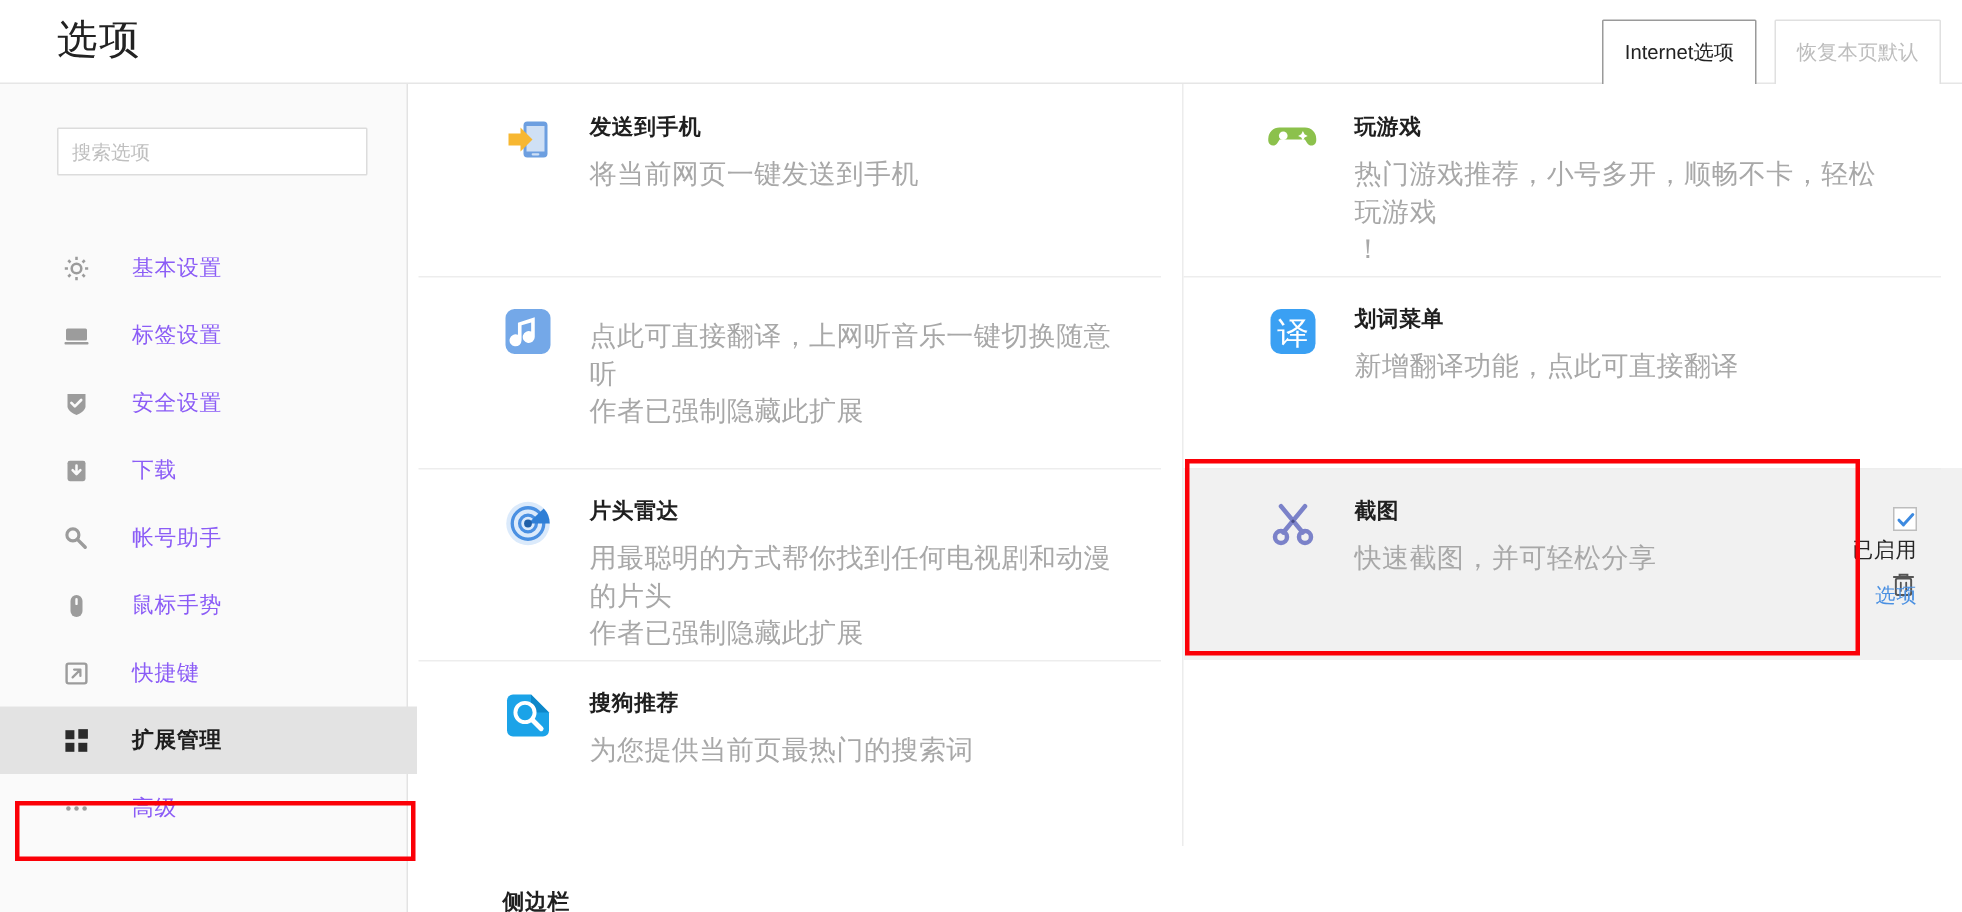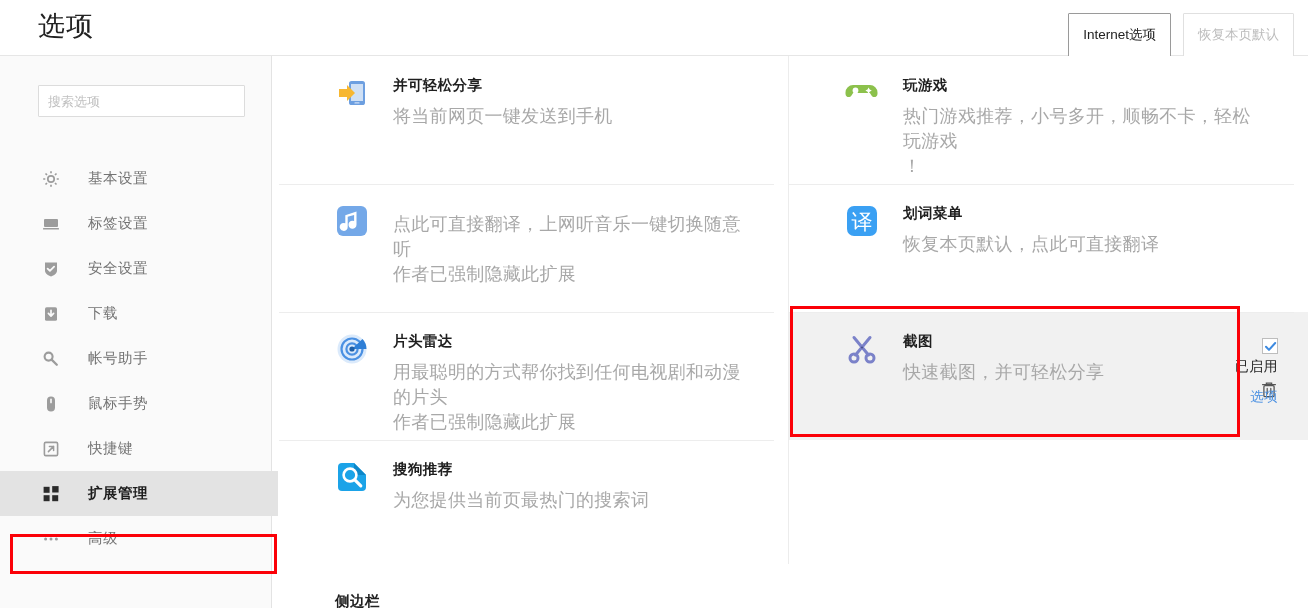--- a/index.html
+++ b/index.html
@@ -50,21 +50,21 @@
   .navlist { position: absolute; left: 0; top: 100px; width: 278px; }
   .navitem {
     position: relative; display: flex; align-items: center;
     height: 45px; cursor: pointer; padding-left: 40px;
   }
   .navitem .ic {
     width: 22px; height: 22px; display: flex;
     align-items: center; justify-content: center; flex: 0 0 22px;
   }
   .navitem .lbl {
-    margin-left: 26px; font-size: 14.5px; color: #737373; letter-spacing: .5px;
+    margin-left: 26px; font-size: 14.5px; color: #8b5cf6; letter-spacing: .5px;
   }
   .navitem.active { background: #e3e3e3; }
   .navitem.active .lbl { font-weight: bold; color: #1d1d1d; }
   .nav-highlight {
     position: absolute; left: 10px; top: 478px; width: 267px; height: 40px;
     border: 3px solid #fb0007; pointer-events: none;
   }
 
   
   .gi { fill: none; stroke: #9c9c9c; stroke-width: 1.7; }
@@ -252,21 +252,21 @@
       <div class="ext-card">
         <span class="ext-icon">
           <svg width="34" height="34" viewBox="0 0 34 34">
             <rect x="14" y="5" width="16" height="24" rx="2.6" fill="#6d9fe0"></rect>
             <rect x="16" y="8" width="12" height="17" fill="#cfe0f5"></rect>
             <rect x="19.4" y="26.2" width="5.2" height="1.4" rx="0.7" fill="#cfe0f5"></rect>
             <path d="M4 13h8V9l8 8-8 8v-4H4z" fill="#f7b731"></path>
           </svg>
         </span>
         <div class="ext-body">
-          <div class="ext-name">并可轻松分享</div>
+          <div class="ext-name">发送到手机</div>
           <div class="ext-desc">
             <span>将当前网页一键发送到手机</span>
           </div>
         </div>
       </div>
 
       <div class="ext-card">
         <span class="ext-icon">
           <svg width="34" height="34" viewBox="0 0 34 34">
             <rect x="2" y="2" width="30" height="30" rx="6" fill="#74a8e8"></rect>
@@ -341,21 +341,21 @@
       <div class="ext-card">
         <span class="ext-icon">
           <svg width="34" height="34" viewBox="0 0 34 34">
             <rect x="2" y="2" width="30" height="30" rx="7" fill="#3aa0f3"></rect>
             <text x="17" y="25" text-anchor="middle" font-size="21" fill="#fff" font-family="'Liberation Sans','DejaVu Sans',sans-serif">译</text>
           </svg>
         </span>
         <div class="ext-body">
           <div class="ext-name">划词菜单</div>
           <div class="ext-desc">
-            <span>恢复本页默认，点此可直接翻译</span>
+            <span>新增翻译功能，点此可直接翻译</span>
           </div>
         </div>
       </div>
 
       <div class="ext-card hovered">
         <span class="ext-icon">
           <svg width="34" height="34" viewBox="0 0 34 34">
             <g stroke="#7b82c9" stroke-width="3" fill="none" stroke-linecap="round">
               <path d="M9 5.5L23.5 23"></path>
               <path d="M25 5.5L10.5 23"></path>

